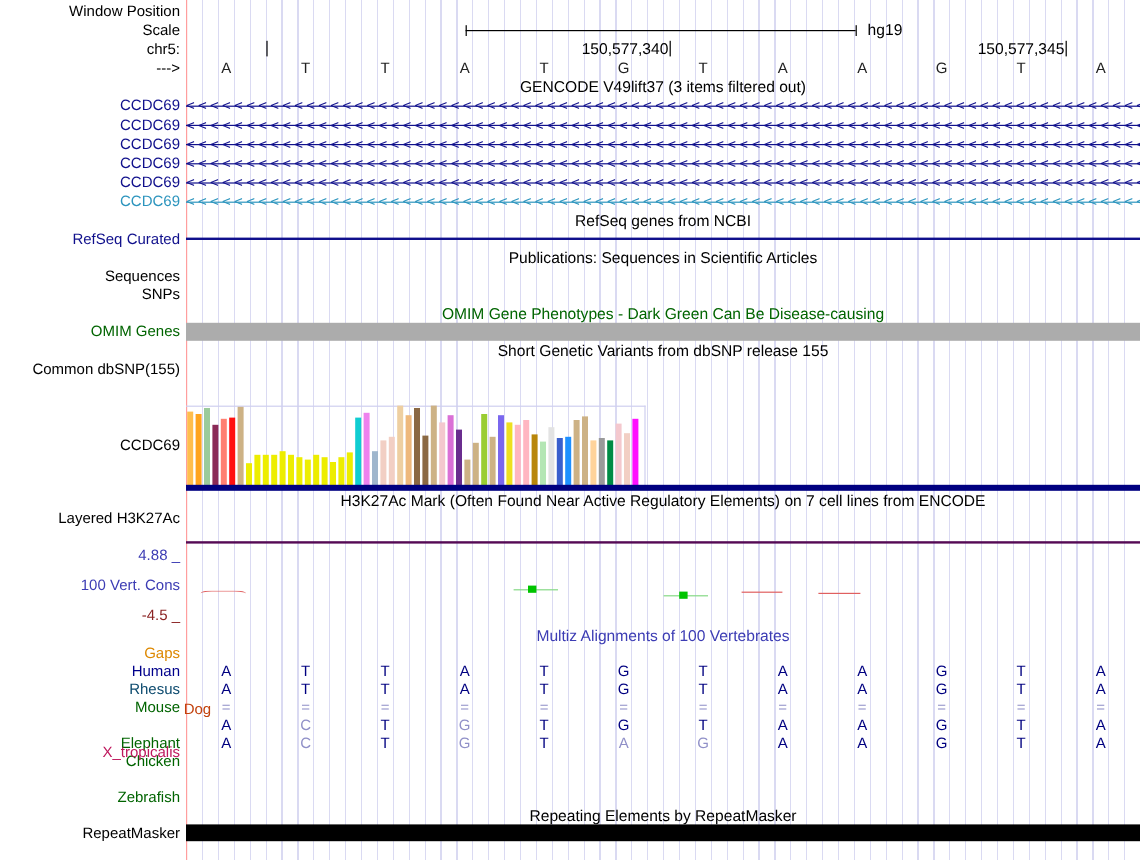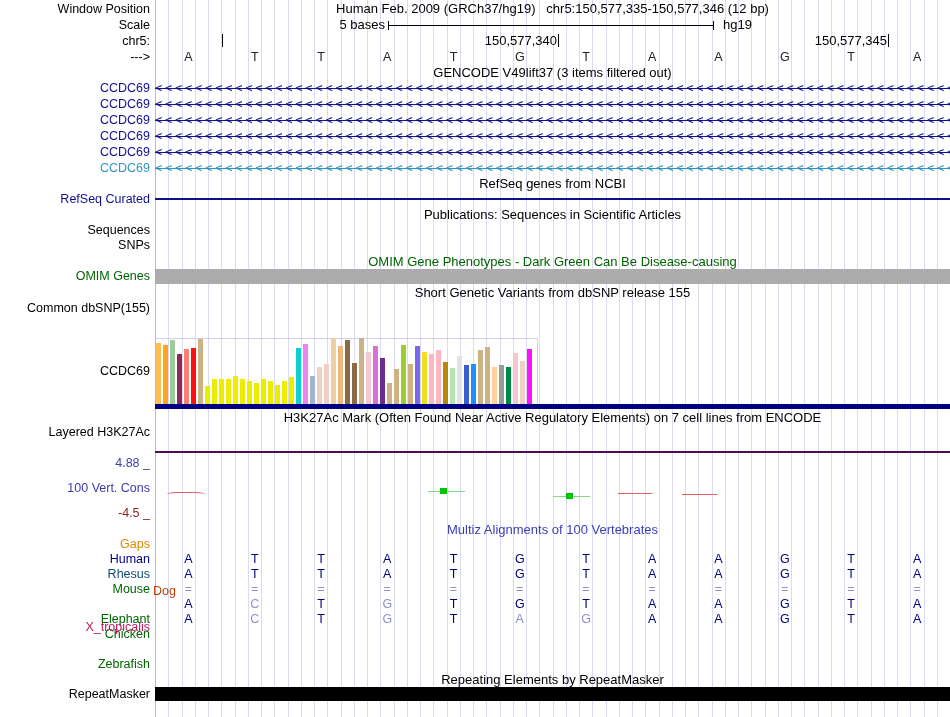--- a/index.html
+++ b/index.html
@@ -28,27 +28,23 @@
   .consmark.arc{height:4px;background:transparent !important;border-top:1px solid;border-radius:50% / 100%;}
   .conssq{position:absolute;width:7px;height:6px;}
 </style>
 </head>
 <body>
 
 <div id="app">
   <div id="gridbg"></div>
   <div id="edgeline"></div>
 
-  <div class="ct" style="top:2px">
-    <span>Human Feb. 2009 (GRCh37/hg19)</span>&nbsp;&nbsp;&nbsp;<span>chr5:150,577,335-150,577,346 (12 bp)</span>
-  </div>
   <div class="ll" style="top:2px">Window Position</div>
 
   <div class="ll" style="top:18px">Scale</div>
-  <div class="abs" style="top:18px;left:155px;width:230px;text-align:right;font-size:13px;height:14px;line-height:14px">5 bases</div>
   <div class="abs" style="top:25px;left:388px;width:325px;height:1px;background:#000"></div>
   <div class="tick" style="top:21px;left:388px;height:9px"></div>
   <div class="tick" style="top:21px;left:713px;height:9px"></div>
   <div class="abs" style="top:18px;left:723px;font-size:13px;height:14px;line-height:14px">hg19</div>
 
   <div class="ll" style="top:34px">chr5:</div>
   <div class="tick" style="top:34px;left:222px;height:13px"></div>
   <div class="abs" style="top:34px;left:400px;width:157px;text-align:right;font-size:13px;height:14px;line-height:14px">150,577,340</div>
   <div class="tick" style="top:34px;left:558px;height:13px"></div>
   <div class="abs" style="top:34px;left:730px;width:157px;text-align:right;font-size:13px;height:14px;line-height:14px">150,577,345</div>

